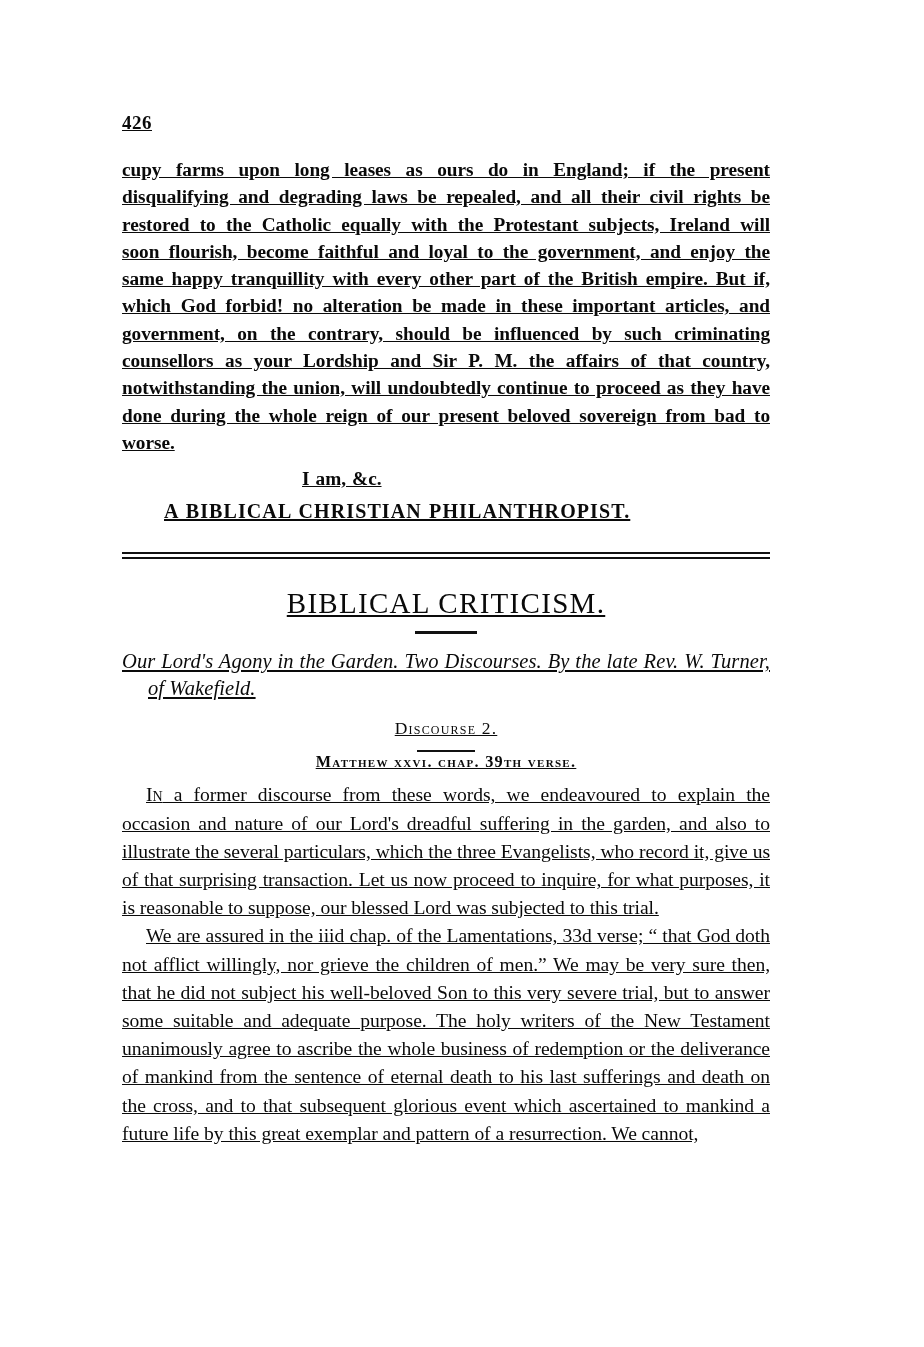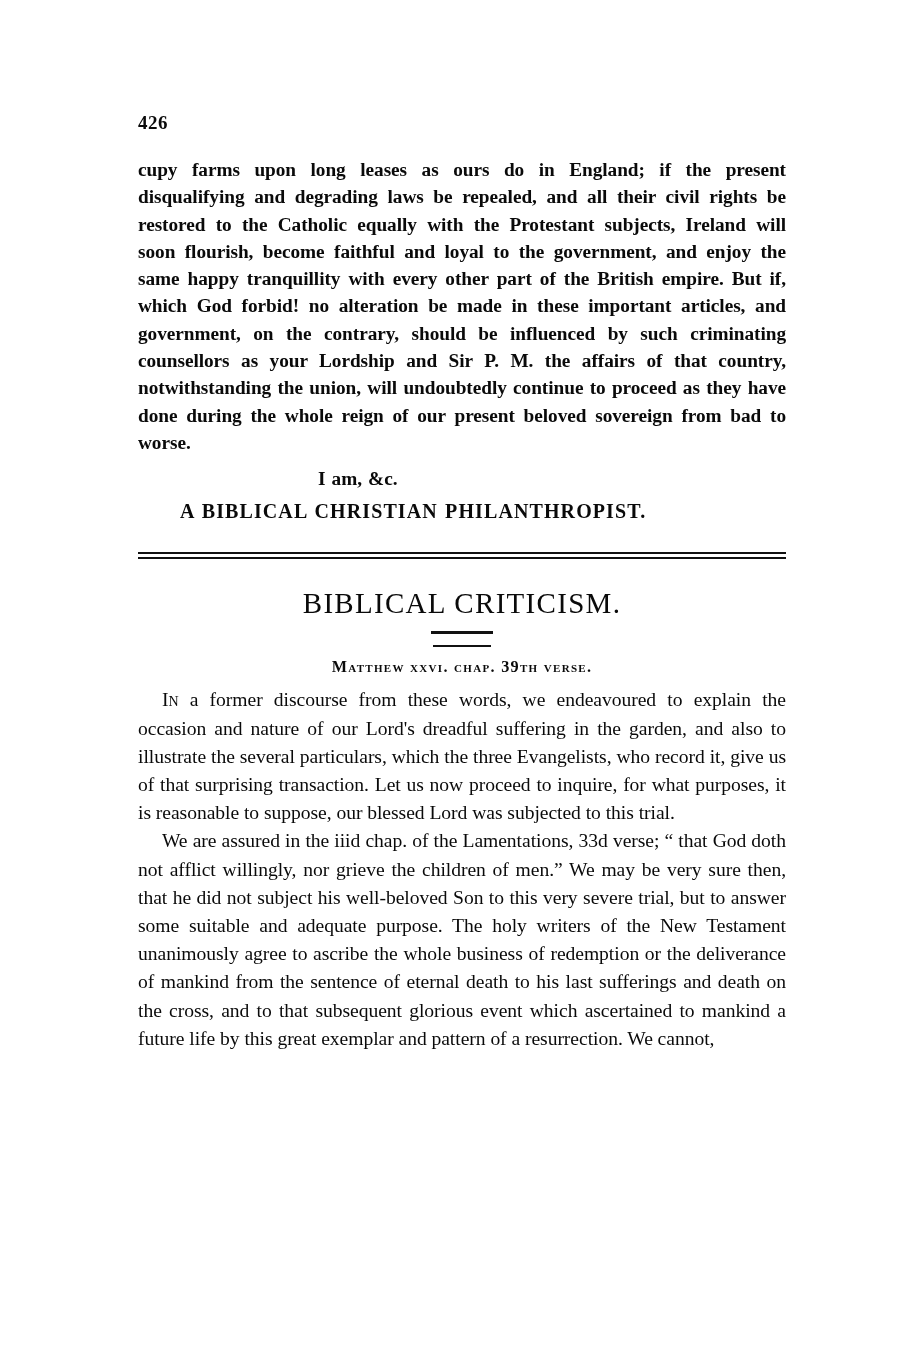--- a/index.html
+++ b/index.html
@@ -19,23 +19,24 @@
   .page {
     position: absolute;
     left: 0; top: 0;
     width: 924px;
     height: 1347px;
     background: #ffffff;
   }
 
   .content {
     position: absolute;
-    left: 138px;
+    left: 122px;
     top: 112px;
     width: 648px;
+    text-decoration: underline;
   }
 
   
   .running-head {
     display: flex;
     align-items: baseline;
     height: 34px;
     margin-bottom: 10px;
   }
   .folio {
@@ -138,21 +139,21 @@
 
   .discourse-line {
     margin-top: 16px;
     text-align: center;
     font-size: 17.5px;
     font-variant: small-caps;
     letter-spacing: 1.2px;
   }
 
   .verse-ref {
-    margin-top: 11px;
+    margin-top: 1px;
     text-align: center;
     font-size: 16.2px;
     font-variant: small-caps;
     font-weight: bold;
     letter-spacing: 1.3px;
   }
 
   .epigraph {
     margin-top: 7px;
     font-size: 15.2px;
@@ -198,21 +199,23 @@
     </div>
 
     <div class="double-rule">
       <div class="r1"></div>
       <div class="r2"></div>
     </div>
 
     <div class="section-title">BIBLICAL CRITICISM.</div>
     <div class="short-rule"></div>
 
-
+    <div class="work-title">Our Lord's Agony in the Garden.  Two Discourses.  By the late Rev. W. Turner, of Wakefield.</div>
+
+    <div class="discourse-line">Discourse 2.</div>
     <div class="short-rule thin"></div>
 
     <div class="verse-ref">Matthew xxvi. chap. 39th verse.</div>
 
 
     <div class="discourse-body">
       <p><span class="smallcap-lead">In</span> a former discourse from these words, we endeavoured to explain the occasion and nature of our Lord's dreadful suffering in the garden, and also to illustrate the several particulars, which the three Evangelists, who record it, give us of that surprising transaction. Let us now proceed to inquire, for what purposes, it is reasonable to suppose, our blessed Lord was subjected to this trial.</p>
       <p>We are assured in the iiid chap. of the Lamentations, 33d verse; “ that God doth not afflict willingly, nor grieve the children of men.” We may be very sure then, that he did not subject his well-beloved Son to this very severe trial, but to answer some suitable and adequate purpose. The holy writers of the New Testament unanimously agree to ascribe the whole business of redemption or the deliverance of mankind from the sentence of eternal death to his last sufferings and death on the cross, and to that subsequent glorious event which ascertained to mankind a future life by this great exemplar and pattern of a resurrection. We cannot,</p>
     </div>
 

